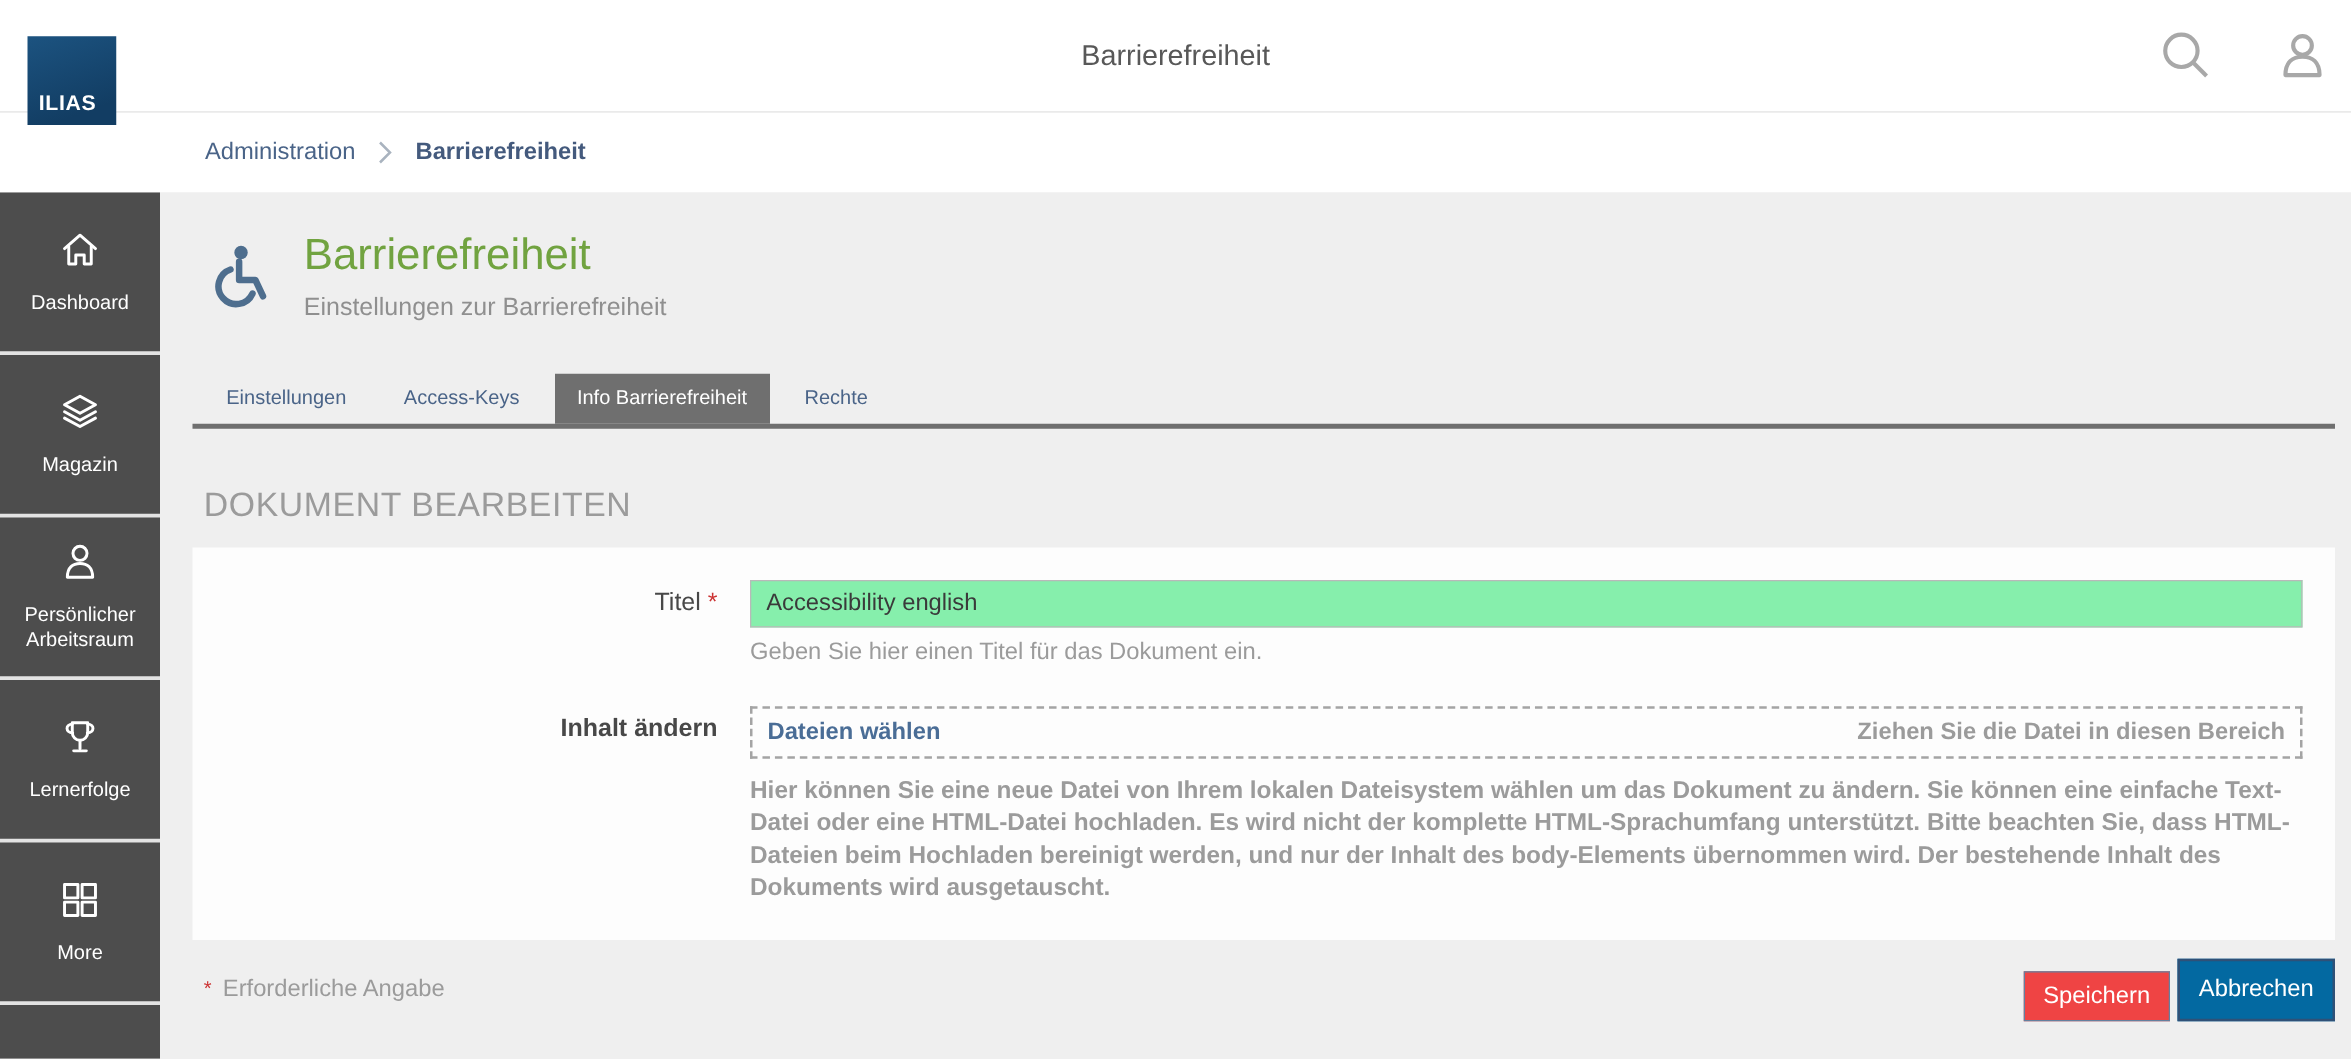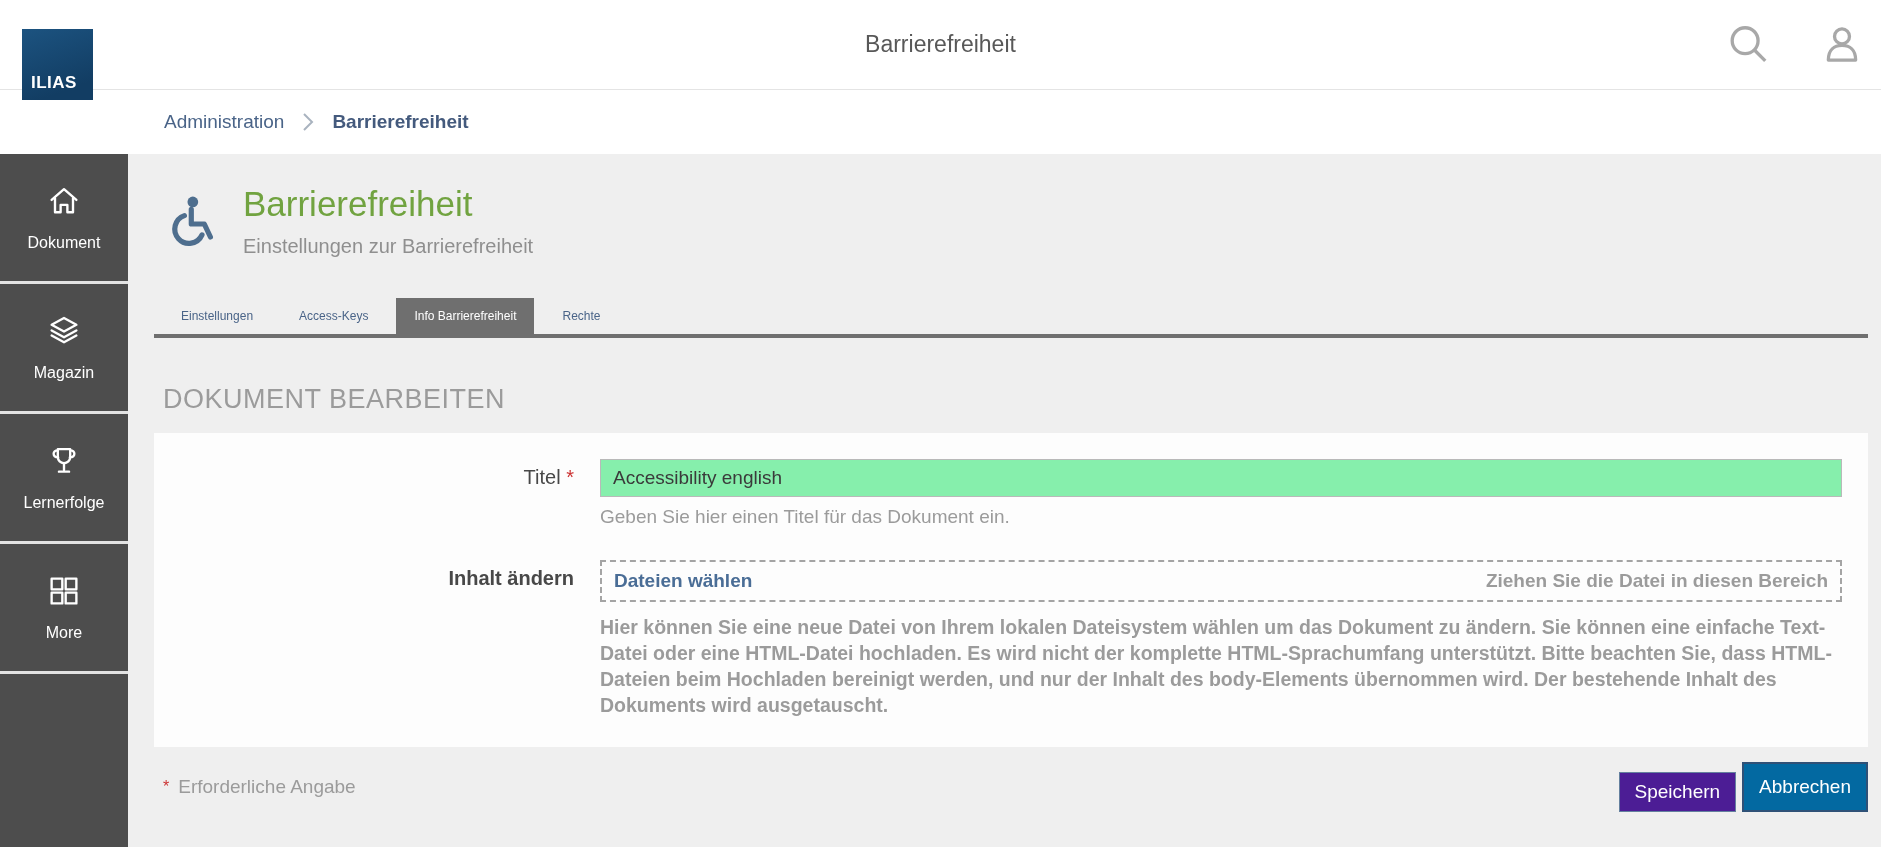--- a/index.html
+++ b/index.html
@@ -47,21 +47,21 @@
   .content { flex: 1; padding: 0 13px 0 26px; background: #efefef; overflow: hidden; }
 
   
   .title-block { margin: 30px 0 0 9px; display: flex; align-items: flex-start; gap: 28px; }
   .a11y-icon { margin-top: 10px; flex: none; }
   .title-texts h1 { margin: 0; font-size: 35px; font-weight: normal; color: #71a340; }
   .subtitle { margin-top: 11px; font-size: 20px; color: #8f8f8f; }
 
   
   .tabs { display: flex; align-items: stretch; margin-top: 40px; border-bottom: 4px solid #6f6f6f; padding-left: 9px; }
-  .tab { font-size: 12px; color: #4a6488; padding: 11px 18px; margin-right: 10px; cursor: pointer; white-space: nowrap; }
+  .tab { font-size: 16px; color: #4a6488; padding: 11px 18px; margin-right: 10px; cursor: pointer; white-space: nowrap; }
   .tab.active { background: #6f6f6f; color: #fff; }
 
   
   .section-title { margin: 46px 0 0 9px; font-size: 27px; color: #9b9b9b; letter-spacing: .5px; }
   .panel { margin-top: 18px; background: #fdfdfd; padding: 26px 26px 28px 0; }
   .frow { display: grid; grid-template-columns: 420px 1fr; column-gap: 26px; }
   .frow2 { margin-top: 32px; font-weight: bold; }
   .flabel { text-align: right; font-size: 20px; color: #484848; padding-top: 7px; }
   .req { color: #cc3333; }
   .finput input {
@@ -75,21 +75,21 @@
   }
   .dz-link { color: #4a6d96; font-size: 19px; }
   .dz-hint { margin-left: auto; color: #9b9b9b; font-size: 19px; text-align: center; }
   .fdesc { grid-column: 2; margin-top: 13px; font-size: 19.5px; line-height: 1.33; color: #9b9b9b; max-width: 1238px; }
 
   
   .footer { display: flex; align-items: center; margin-top: 15px; padding-left: 9px; }
   .req-note { font-size: 19px; color: #9b9b9b; margin-left: 9px; }
   .btns { margin-left: auto; display: flex; gap: 6px; }
   .btn { font-family: inherit; font-size: 19px; color: #fff; padding: 8px 15px; cursor: pointer; }
-  .btn-save { background: #4c1d95; border: 1px solid #64809f; margin-top: 10px; }
+  .btn-save { background: #ef4444; border: 1px solid #64809f; margin-top: 10px; }
   .btn-cancel { background: #0369a1; border: 2px solid #2f5177; }
 </style>
 </head>
 <body>
 
 <div class="header">
   <div class="logo">
     <span>ILIAS</span>
   </div>
   <div class="header-title">Barrierefreiheit</div>
@@ -122,31 +122,40 @@
 <div class="main">
 
   <div class="sidebar">
     <div class="side-item">
       <span>
         <svg width="36" height="36" viewBox="0 0 32 32">
           <path d="M5 15 L16 5.5 L27 15"></path>
           <path d="M8 13.5 V26 H13 V19.5 H19 V26 H24 V13.5"></path>
         </svg>
       </span>
-      <span class="lbl">Dokument</span>
+      <span class="lbl">Dashboard</span>
     </div>
     <div class="side-item">
       <span>
         <svg width="36" height="36" viewBox="0 0 32 32">
           <path d="M16 4.5 L27 10.5 L16 16.5 L5 10.5 Z"></path>
           <path d="M5 15.5 L16 21.5 L27 15.5"></path>
           <path d="M5 20 L16 26 L27 20"></path>
         </svg>
       </span>
       <span class="lbl">Magazin</span>
+    </div>
+    <div class="side-item">
+      <span>
+        <svg width="36" height="36" viewBox="0 0 32 32">
+          <circle cx="16" cy="9.5" r="5"></circle>
+          <path d="M7 26.5 h18 c0 -7 -4 -9.8 -9 -9.8 s-9 2.8 -9 9.8 z"></path>
+        </svg>
+      </span>
+      <span class="lbl">Persönlicher Arbeitsraum</span>
     </div>
     <div class="side-item">
       <span>
         <svg width="36" height="36" viewBox="0 0 32 32">
           <path d="M10.5 5.5 h11 v7 a5.5 5.5 0 0 1 -11 0 z"></path>
           <path d="M10.5 6.5 C5.5 6.5 5.5 12.5 10.8 12.8"></path>
           <path d="M21.5 6.5 C26.5 6.5 26.5 12.5 21.2 12.8"></path>
           <path d="M16 18.5 v5.5"></path>
           <path d="M11.5 25.5 h9"></path>
         </svg>

